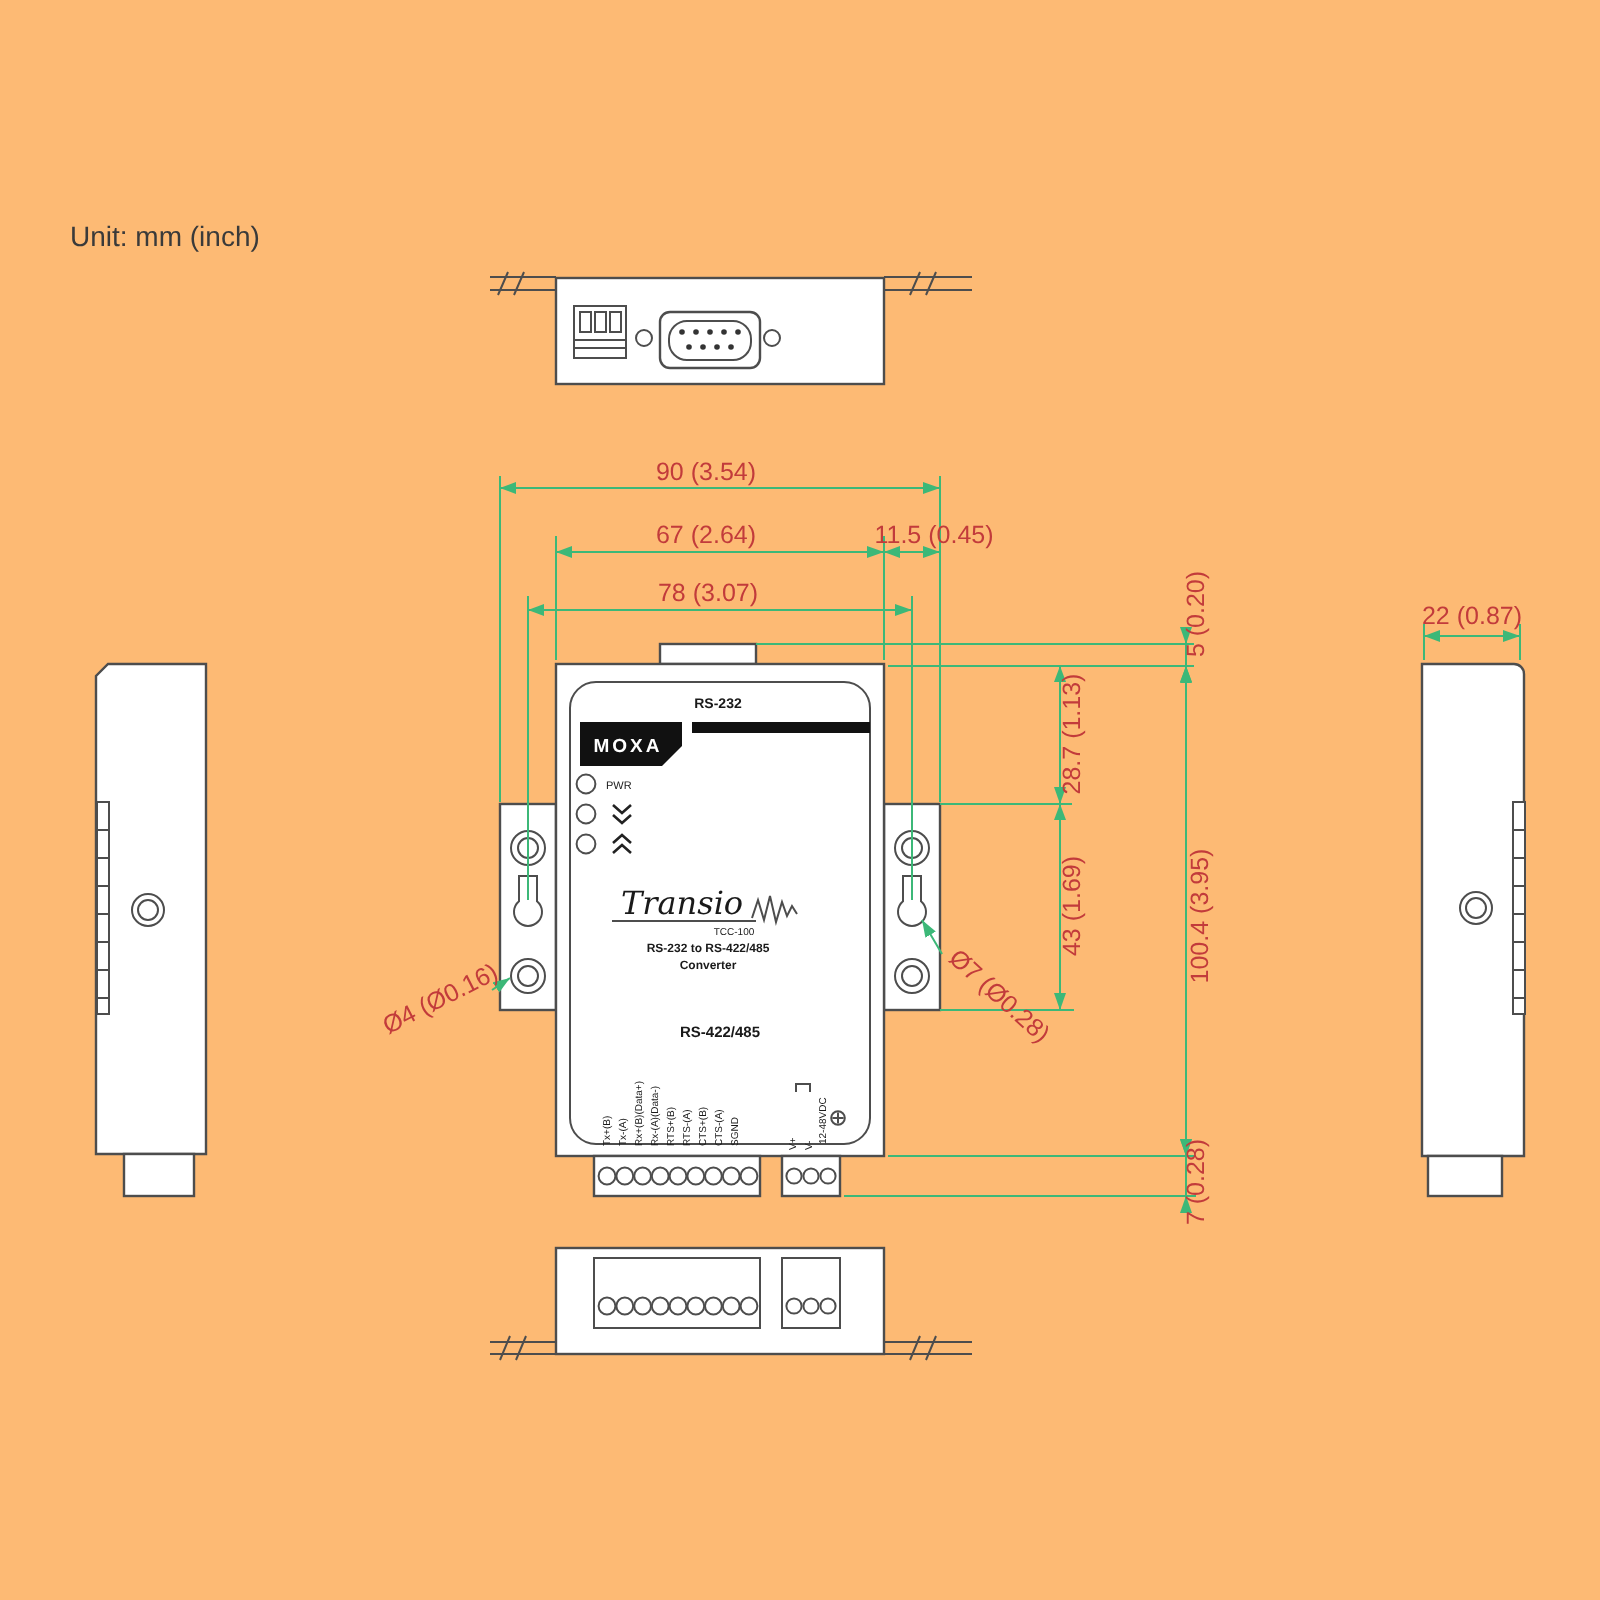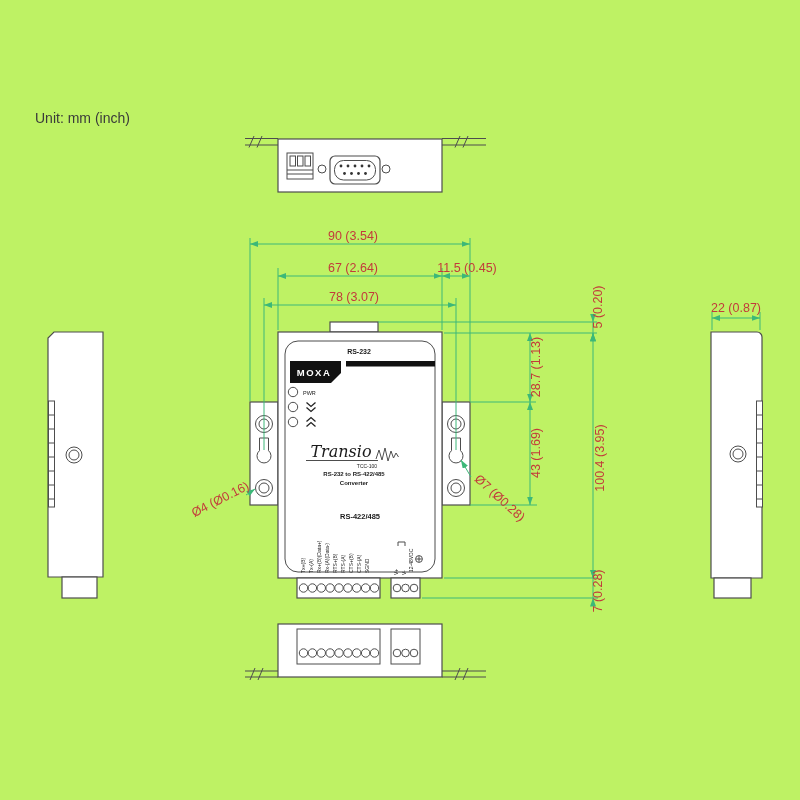--- a/index.html
+++ b/index.html
@@ -1,16 +1,16 @@
 <!DOCTYPE html>
 <html><head>
 <meta charset="utf-8">
 <style>
   html,body{margin:0;padding:0;background:#ffffff;}
-  .canvas{position:relative;width:800px;height:800px;background:#bef264;overflow:hidden;
+  .canvas{position:relative;width:800px;height:800px;background:#fdba74;overflow:hidden;
           font-family:"Liberation Sans",sans-serif;}
   .unit-label{position:absolute;left:35px;top:110px;font-size:14px;color:#3a3a3a;}
   svg text{font-family:"Liberation Sans",sans-serif;}
   .outline{stroke:#4d4d4d;stroke-width:1.2;fill:#ffffff;}
   .outline-thin{stroke:#4d4d4d;stroke-width:1;fill:#ffffff;}
   .line{stroke:#4d4d4d;stroke-width:1;fill:none;}
   .dark{fill:#111111;stroke:none;}
   .dim{stroke:#3cb878;stroke-width:1;fill:none;}
   .dim-text{fill:#c23b3b;font-size:12.5px;}
   .panel-b{fill:#1a1a1a;font-weight:bold;}

